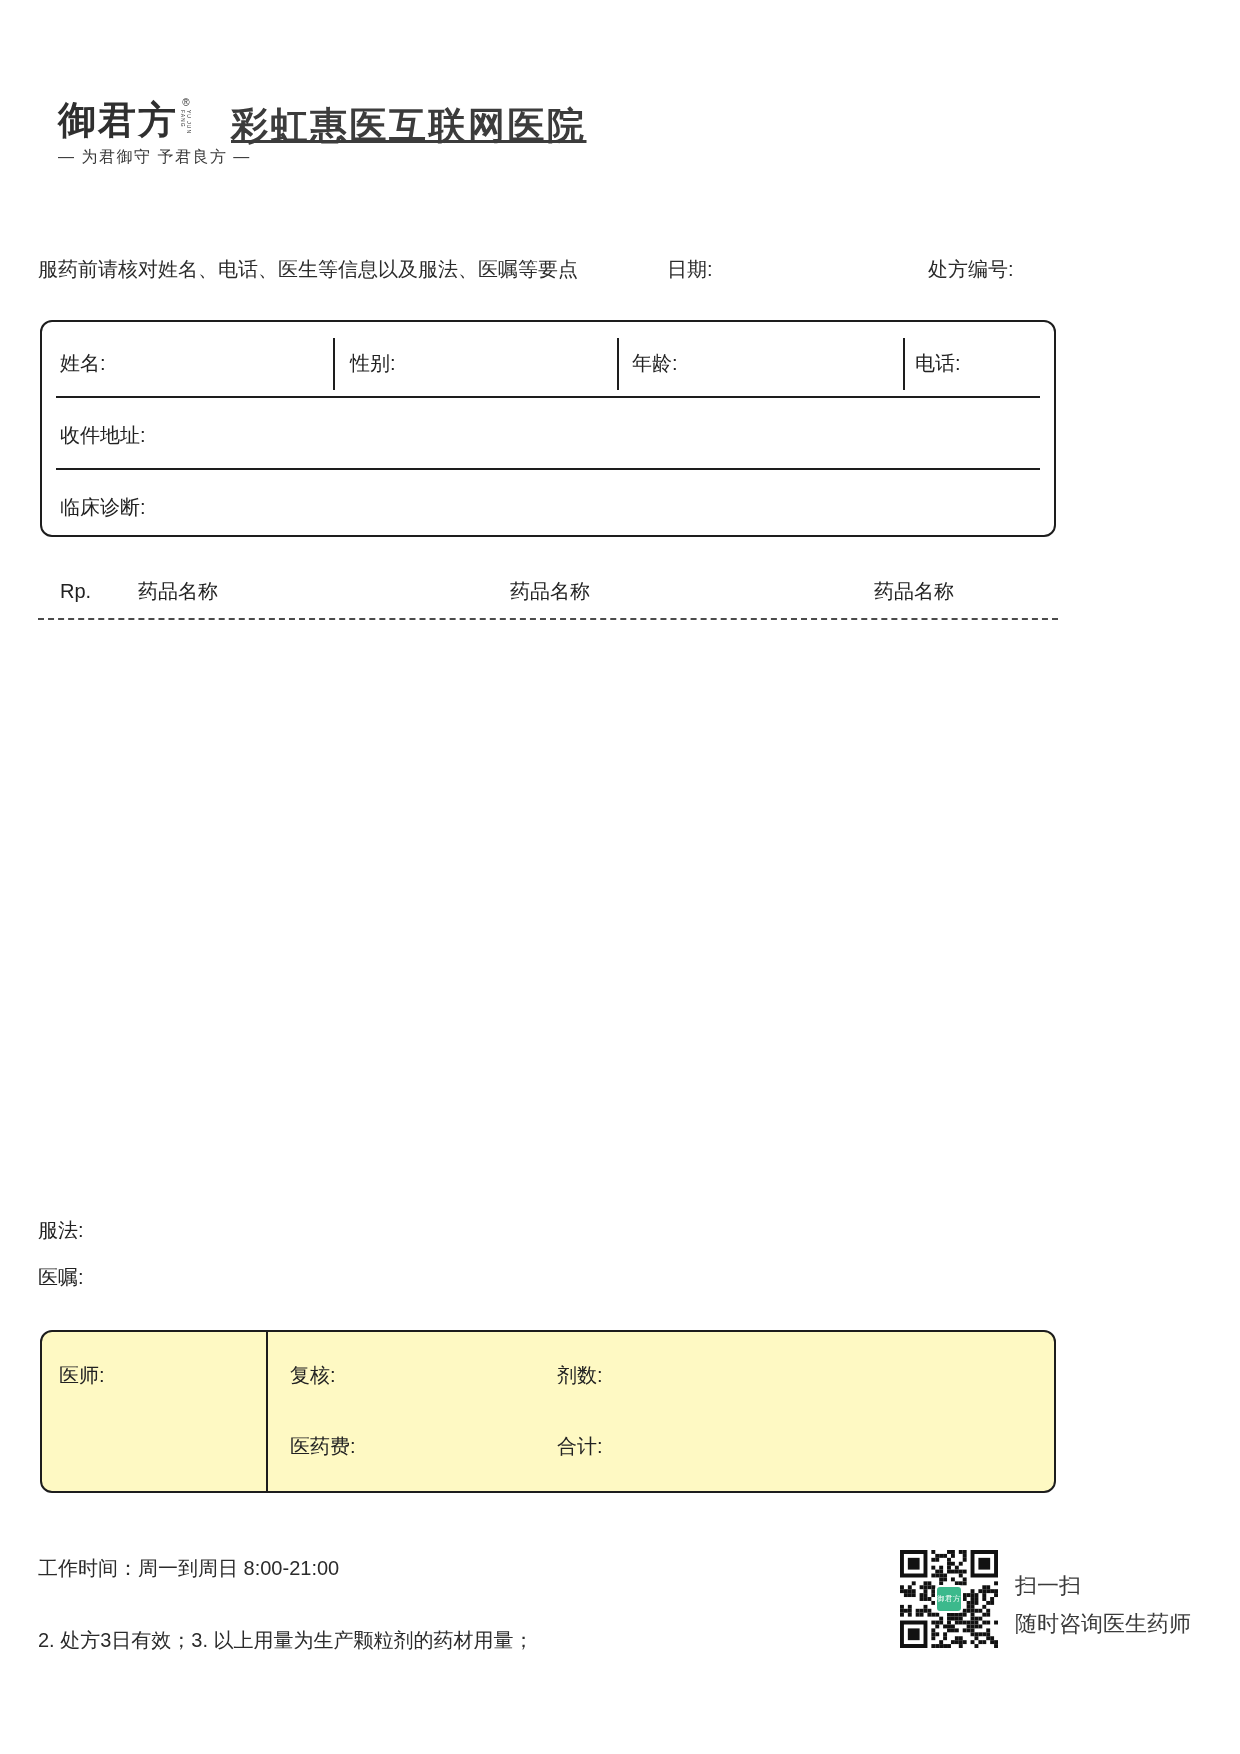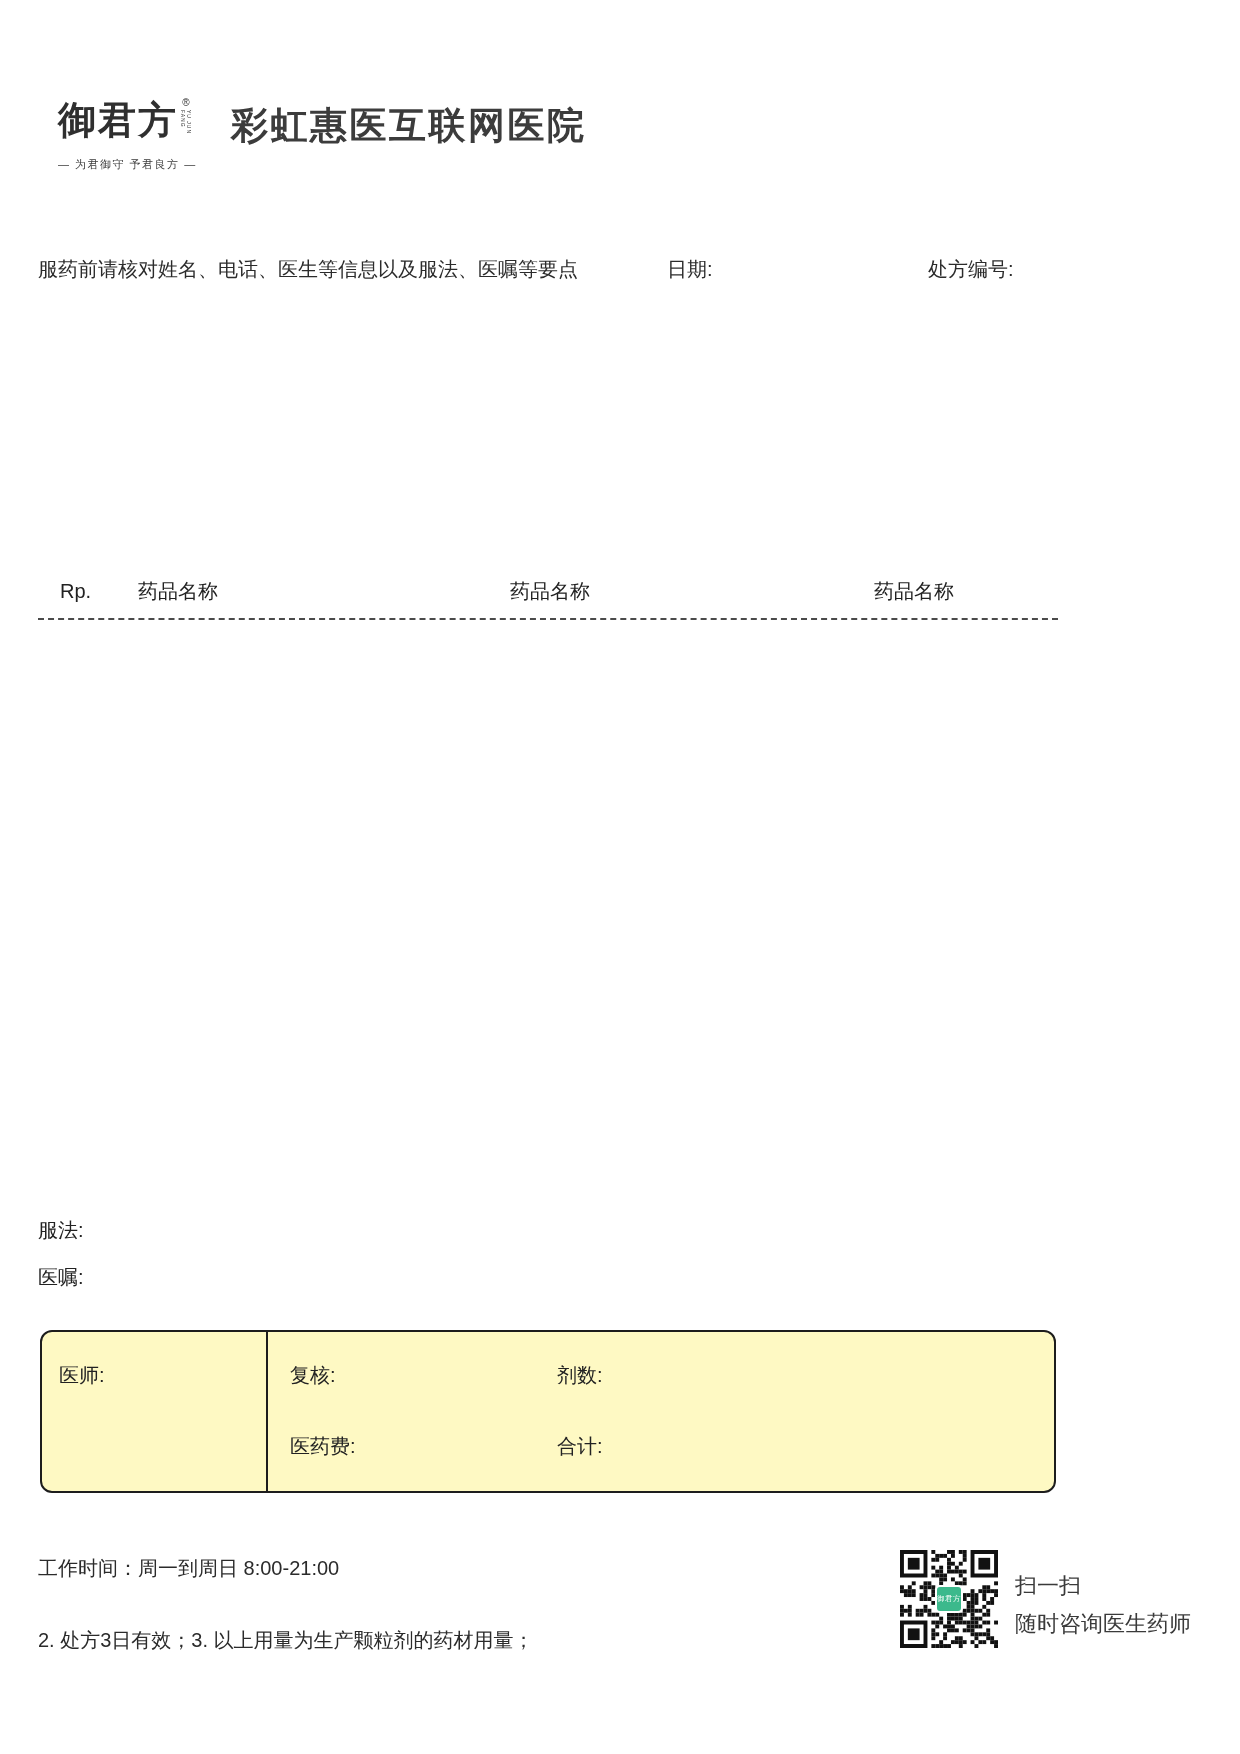--- a/index.html
+++ b/index.html
@@ -21,27 +21,27 @@
     font-size: 38px; font-weight: 700; color: #2f2f2f;
     letter-spacing: 2px; line-height: 44px; white-space: nowrap;
   }
   .logo-side { display: flex; flex-direction: column; align-items: center; margin-left: 2px; }
   .logo-reg { font-size: 10px; line-height: 10px; color: #2f2f2f; }
   .logo-vert {
     writing-mode: vertical-rl; font-size: 5px; letter-spacing: 1px;
     color: #2f2f2f; margin-top: 2px; height: 30px; overflow: hidden;
   }
   .logo-tagline {
-    margin-top: 15px; font-size: 11px; letter-spacing: 1.5px;
+    margin-top: 5px; font-size: 16px; letter-spacing: 1.5px;
     color: #3a3a3a; white-space: nowrap;
   }
   .hospital {
     position: absolute; left: 231px; top: 102px;
     font-size: 37px; line-height: 48px; font-weight: 800;
-    letter-spacing: 2.5px; color: #3c3c3c; white-space: nowrap;
+    letter-spacing: 2.5px; color: #3c3c3c; white-space: nowrap; text-decoration: underline;
   }
 
   
   .notice-row span { position: absolute; top: 256px; font-size: 20px; line-height: 26px; white-space: nowrap; }
   .notice   { left: 38px;  color: #2b2b2b; }
   .date-label { left: 667px; color: #2b2b2b; }
   .rx-label   { left: 928px; color: #2b2b2b; }
 
   
   .patient-box {
@@ -121,20 +121,33 @@
     <div class="logo-tagline">— 为君御守 予君良方 —</div>
   </div>
   <h1 class="hospital">彩虹惠医互联网医院</h1>
 
   <div class="notice-row">
     <span class="notice">服药前请核对姓名、电话、医生等信息以及服法、医嘱等要点</span>
     <span class="date-label">日期:</span>
     <span class="rx-label">处方编号:</span>
   </div>
 
+  <section class="patient-box">
+    <span class="vline v1"></span>
+    <span class="vline v2"></span>
+    <span class="vline v3"></span>
+    <span class="hline h1"></span>
+    <span class="hline h2"></span>
+    <span class="p-label pl-name">姓名:</span>
+    <span class="p-label pl-gender">性别:</span>
+    <span class="p-label pl-age">年龄:</span>
+    <span class="p-label pl-phone">电话:</span>
+    <span class="p-label pl-addr">收件地址:</span>
+    <span class="p-label pl-diag">临床诊断:</span>
+  </section>
 
   <div class="rp-row">
     <span class="rp-label">Rp.</span>
     <span class="rp-c1">药品名称</span>
     <span class="rp-c2">药品名称</span>
     <span class="rp-c3">药品名称</span>
   </div>
   <div class="dash-line"></div>
 
   <span class="usage-label u-usage">服法:</span>

